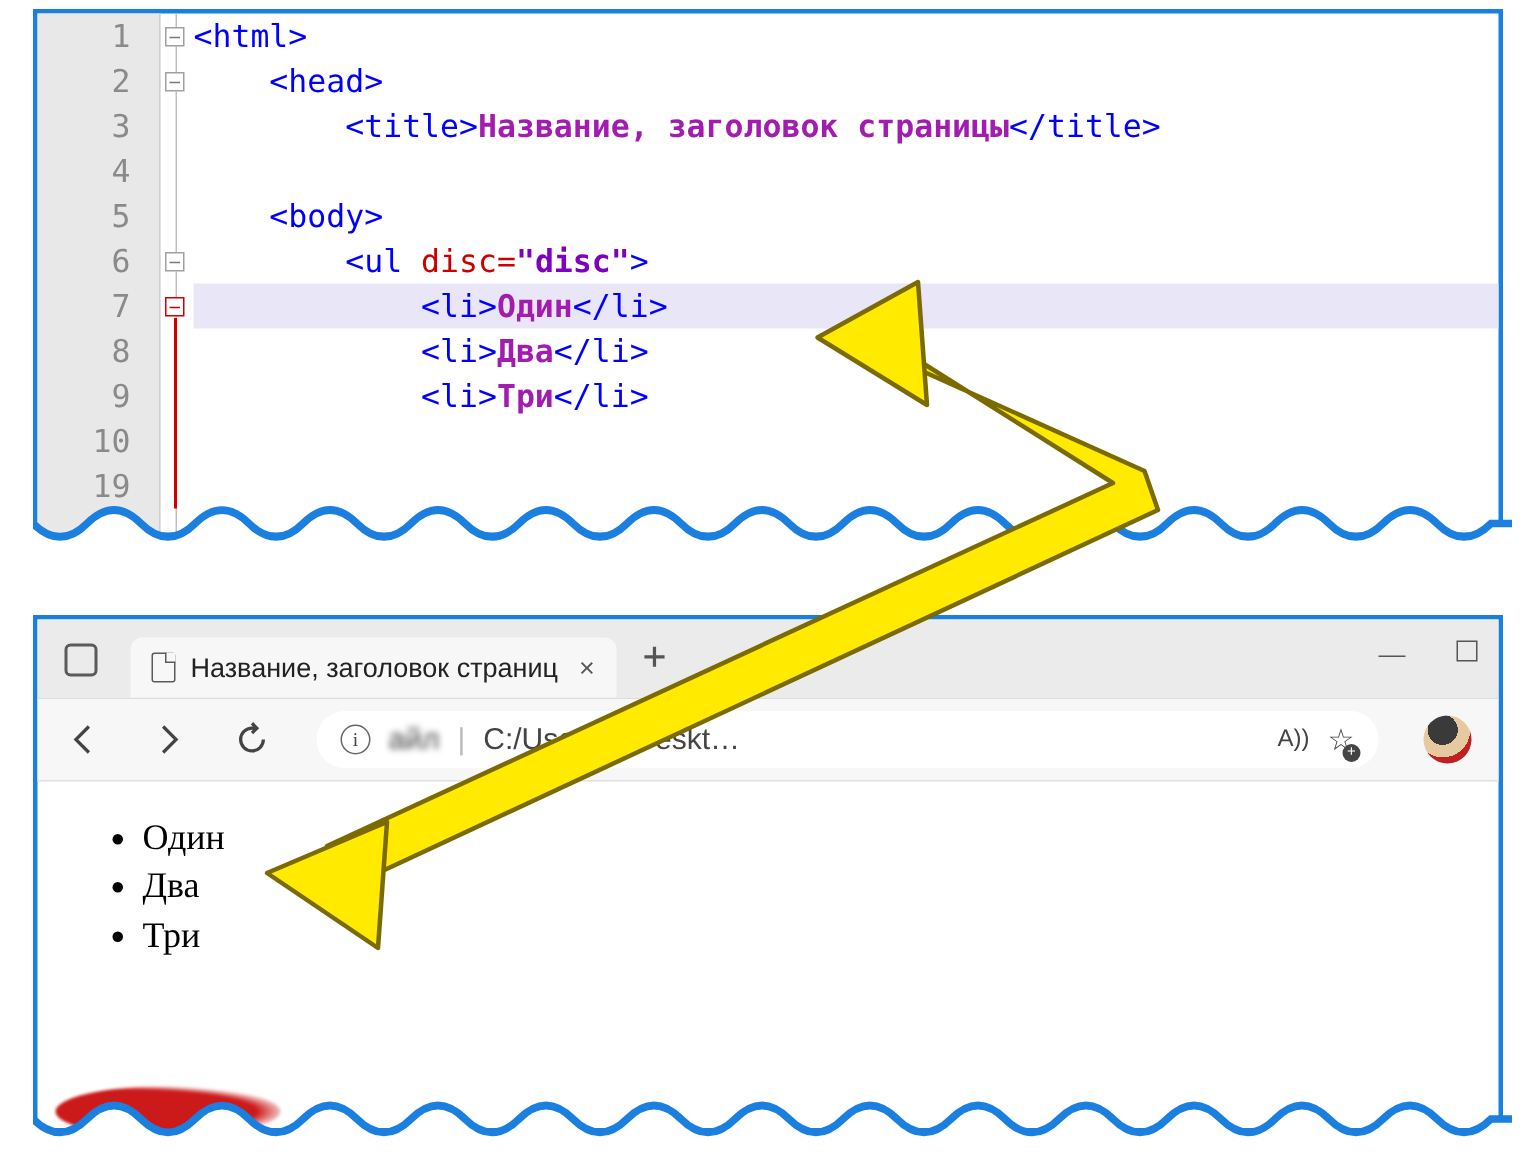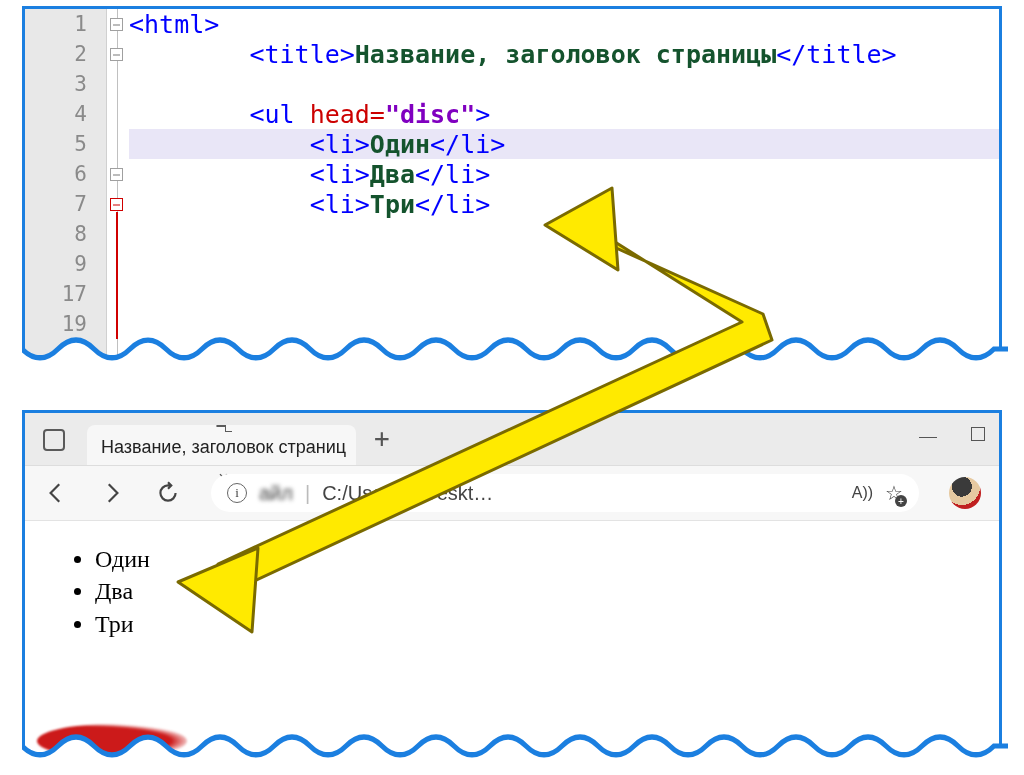--- a/index.html
+++ b/index.html
@@ -45,33 +45,33 @@
   .fold-box.red::before { border-color: #d00000; }
   .fold-red-line {
     position: absolute; left: 91px;
     width: 0; border-left: 2px solid #d00000;
   }
   .code-area {
     position: absolute; left: 104px; right: 0; top: 0; bottom: 0;
   }
   .line {
     height: 30px; display: flex; align-items: center;
-    font-size: 25px; white-space: pre;
+    font-size: 21px; white-space: pre;
   }
   .ln {
     position: absolute; width: 72px;
     height: 30px; display: flex; align-items: center;
     justify-content: flex-end; padding-right: 10px;
     color: #8a8a8a; font-size: 21px;
   }
   .hl { background: #e9e6f7; }
   .tag { color: #0000ff; }
   .attr { color: #cc0000; }
   .val { color: #8000c0; font-weight: bold; }
-  .txt { color: #14532d; font-weight: bold; }
+  .txt { color: #a21caf; font-weight: bold; }
   .pad { display: inline-block; }
 
   
   .torn {
     position: absolute; left: -3px; right: -3px; height: 44px;
     bottom: -22px;
   }
 
   
   .browser-panel {
@@ -90,21 +90,20 @@
     border-radius: 4px; margin: 0 22px 14px 18px;
   }
   .tab {
     display: flex; align-items: center;
     background: #f7f7f7;
     height: 40px; padding: 0 10px 0 14px;
     border-radius: 8px 8px 0 0;
     font-family: "Segoe UI", sans-serif;
     font-size: 18px; color: #222;
     gap: 10px;
-    flex-direction: column;
   }
   .file-icon {
     width: 16px; height: 20px;
     border: 1.5px solid #5a5a5a; border-radius: 2px;
     position: relative;
   }
   .file-icon::before {
     content: ""; position: absolute; right: -1px; top: -1px;
     width: 6px; height: 6px; background: #f7f7f7;
     border-left: 1.5px solid #5a5a5a; border-bottom: 1.5px solid #5a5a5a;
@@ -188,34 +187,36 @@
 
   <div class="ln" style="top:0px">1</div>
   <div class="ln" style="top:30px">2</div>
   <div class="ln" style="top:60px">3</div>
   <div class="ln" style="top:90px">4</div>
   <div class="ln" style="top:120px">5</div>
   <div class="ln" style="top:150px">6</div>
   <div class="ln" style="top:180px">7</div>
   <div class="ln" style="top:210px">8</div>
   <div class="ln" style="top:240px">9</div>
-  <div class="ln" style="top:270px">17</div>
+  <div class="ln" style="top:270px">10</div>
   <div class="ln" style="top:300px">19</div>
 
   <div class="fold-box" style="top:9px"></div>
   <div class="fold-box" style="top:39px"></div>
   <div class="fold-box" style="top:159px"></div>
   <div class="fold-box red" style="top:189px"></div>
   <div class="fold-red-line" style="top:203px;height:127px"></div>
 
   <div class="code-area">
     <div class="line"><span class="pad"></span><span class="tag">&lt;html&gt;</span></div>
+    <div class="line"><span class="pad">    </span><span class="tag">&lt;head&gt;</span></div>
     <div class="line"><span class="pad">        </span><span class="tag">&lt;title&gt;</span><span class="txt">Название, заголовок страницы</span><span class="tag">&lt;/title&gt;</span></div>
     <div class="line"></div>
-    <div class="line"><span class="pad">        </span><span class="tag">&lt;ul </span><span class="attr">head=</span><span class="val">"disc"</span><span class="tag">&gt;</span></div>
+    <div class="line"><span class="pad">    </span><span class="tag">&lt;body&gt;</span></div>
+    <div class="line"><span class="pad">        </span><span class="tag">&lt;ul </span><span class="attr">disc=</span><span class="val">"disc"</span><span class="tag">&gt;</span></div>
     <div class="line hl"><span class="pad">            </span><span class="tag">&lt;li&gt;</span><span class="txt">Один</span><span class="tag">&lt;/li&gt;</span></div>
     <div class="line"><span class="pad">            </span><span class="tag">&lt;li&gt;</span><span class="txt">Два</span><span class="tag">&lt;/li&gt;</span></div>
     <div class="line"><span class="pad">            </span><span class="tag">&lt;li&gt;</span><span class="txt">Три</span><span class="tag">&lt;/li&gt;</span></div>
   </div>
 
   <svg class="torn" viewBox="0 0 986 44" preserveAspectRatio="none">
     <path d="M0,16 Q18,34 36,16 T72,16 T108,16 T144,16 T180,16 T216,16 T252,16 T288,16 T324,16 T360,16 T396,16 T432,16 T468,16 T504,16 T540,16 T576,16 T612,16 T648,16 T684,16 T720,16 T756,16 T792,16 T828,16 T864,16 T900,16 T936,16 T972,16 L986,16 L986,44 L0,44 Z" fill="#fff"></path>
     <path d="M0,16 Q18,34 36,16 T72,16 T108,16 T144,16 T180,16 T216,16 T252,16 T288,16 T324,16 T360,16 T396,16 T432,16 T468,16 T504,16 T540,16 T576,16 T612,16 T648,16 T684,16 T720,16 T756,16 T792,16 T828,16 T864,16 T900,16 T936,16 T972,16 L986,16" fill="none" stroke="#1b7fe0" stroke-width="5"></path>
   </svg>
 </div>

